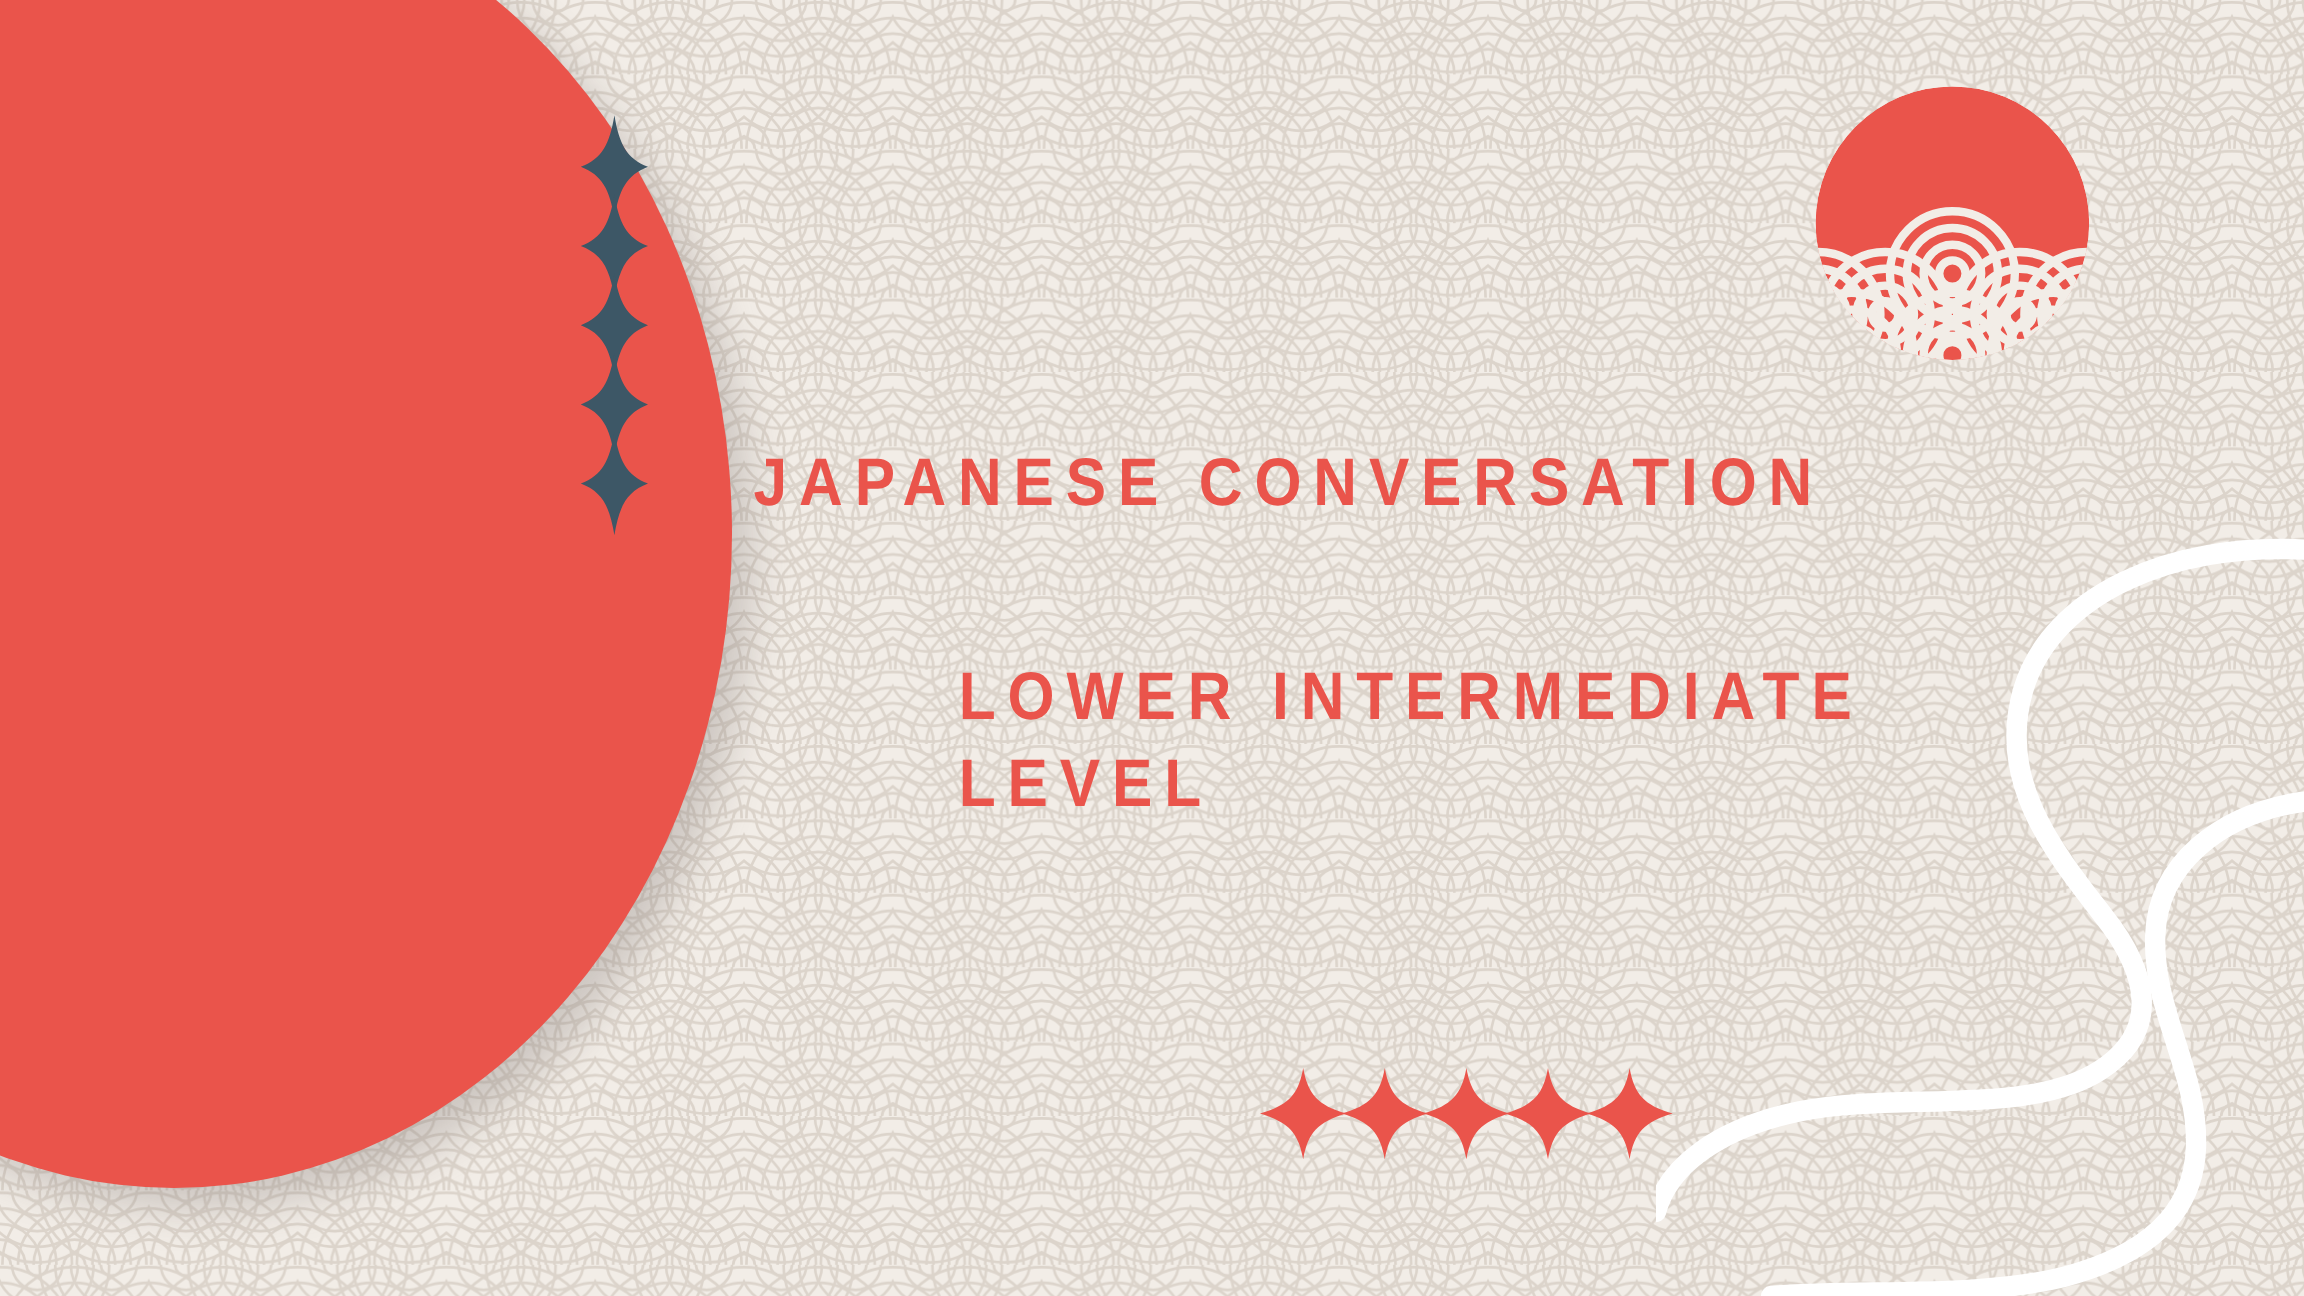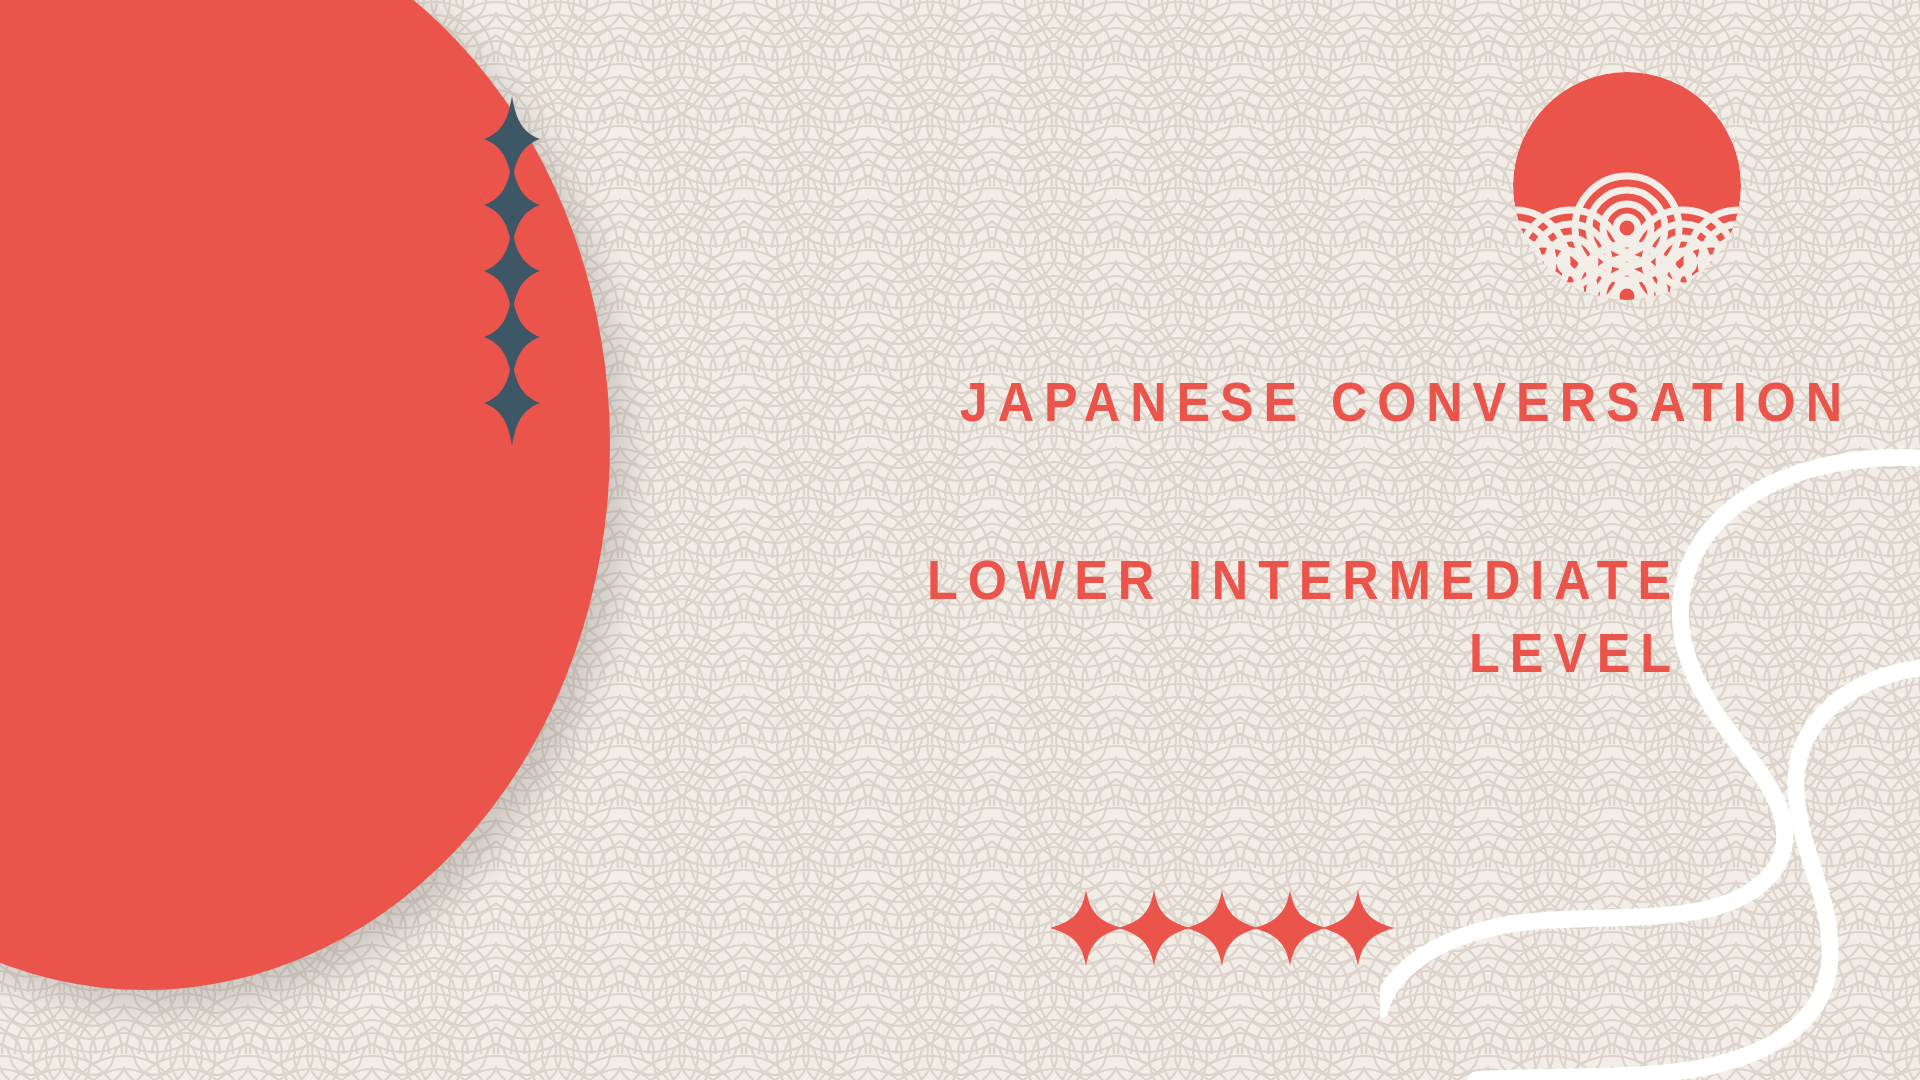--- a/index.html
+++ b/index.html
@@ -94,21 +94,21 @@
     margin-right: -4px;
   }
 
   
   #text-block {
     position: absolute;
     left: 560px;
     top: 372px;
     width: 1360px;
     z-index: 6;
-    text-align: right;
+    text-align: left;
   }
   #headline {
     color: #EA544B;
     font-size: 56px;
     font-weight: 700;
     letter-spacing: 11px;
     line-height: 1.08;
     margin: 0;
     text-transform: uppercase;
     white-space: nowrap;

